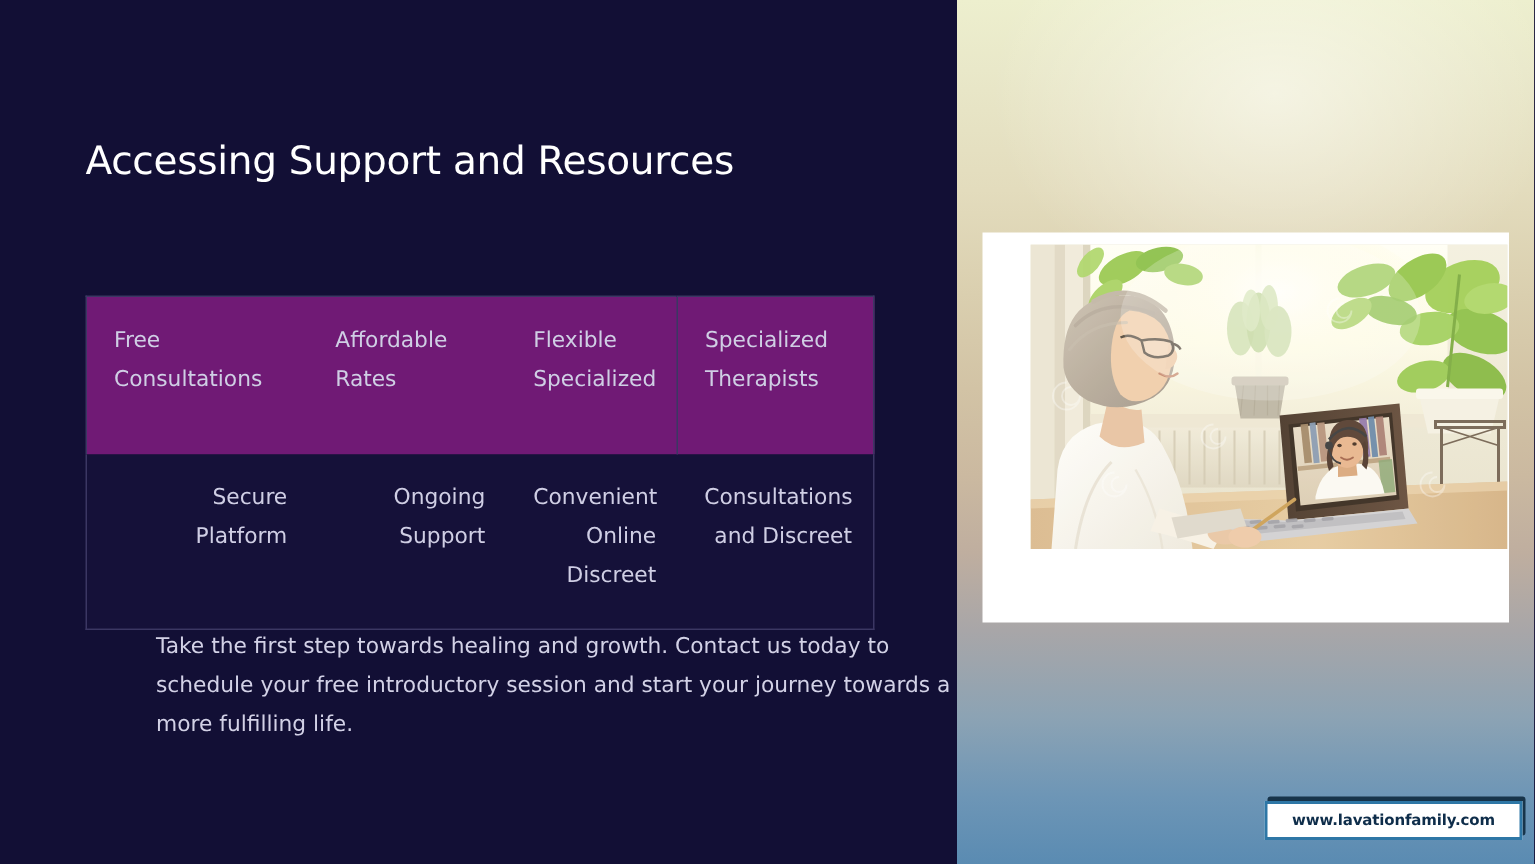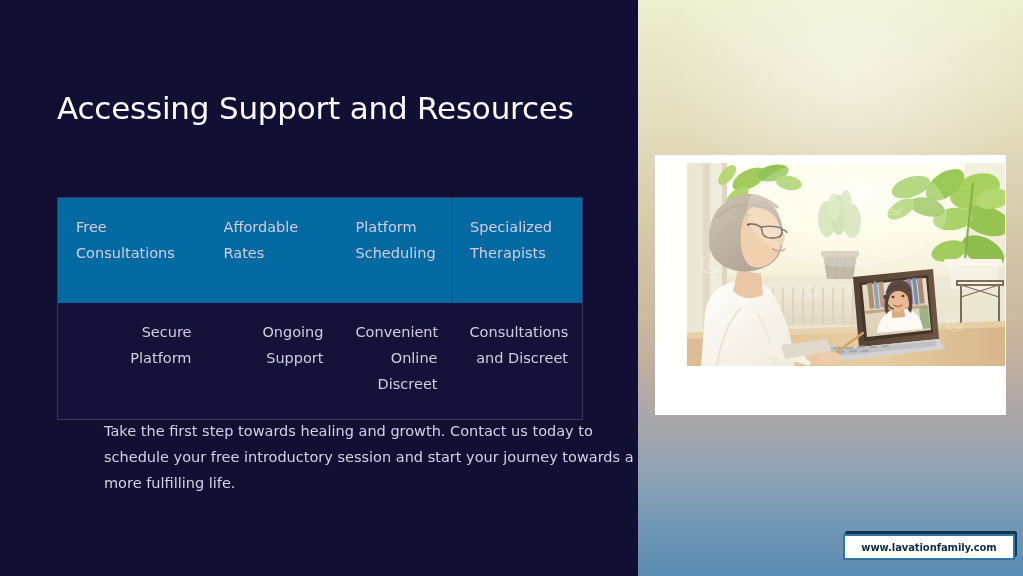--- a/index.html
+++ b/index.html
@@ -12,32 +12,32 @@
   .slide { position:relative; width:1023px; height:576px; overflow:hidden; background:#120F35; }
 
   
   .left-panel {
     position:absolute; left:0; top:0; width:638px; height:576px;
     background:#120F35;
   }
   .slide-title {
     position:absolute; left:57px; top:84px; width:520px;
     font-family:"DejaVu Sans", sans-serif;
-    font-size:31px; line-height:48px; font-weight:400;
+    font-size:26px; line-height:48px; font-weight:400;
     color:#FFFFFF; letter-spacing:-0.2px;
   }
 
   
   .feature-table {
     position:absolute; left:57px; top:197px; width:525px;
     border:1px solid #3B3763;
     border-collapse:collapse;
     table-layout:fixed;
   }
-  .feature-table tr.row-1 { background:#0369a1; }
+  .feature-table tr.row-1 { background:#701a75; }
   .feature-table tr.row-2 { background:#151139; }
   .feature-table td {
     vertical-align:top;
     padding:16px 14px 22px 18px;
     font-size:14.5px; line-height:26px;
     font-weight:400;
     color:#CFCEE4;
     border:none;
   }
   .feature-table tr.row-1 td { height:105px; }
@@ -121,21 +121,21 @@
       <colgroup>
         <col class="c1">
           <col class="c2">
           <col class="c3">
           <col class="c4">
       </colgroup>
       <tbody>
         <tr class="row-1">
           <td>Free Consultations</td>
           <td>Affordable Rates</td>
-          <td>Platform Scheduling</td>
+          <td>Flexible Specialized</td>
           <td class="col-divider">Specialized Therapists</td>
         </tr>
         <tr class="row-2">
           <td>Secure Platform</td>
           <td>Ongoing Support</td>
           <td>Convenient Online Discreet</td>
           <td>Consultations and Discreet</td>
         </tr>
       </tbody>
     </table>

